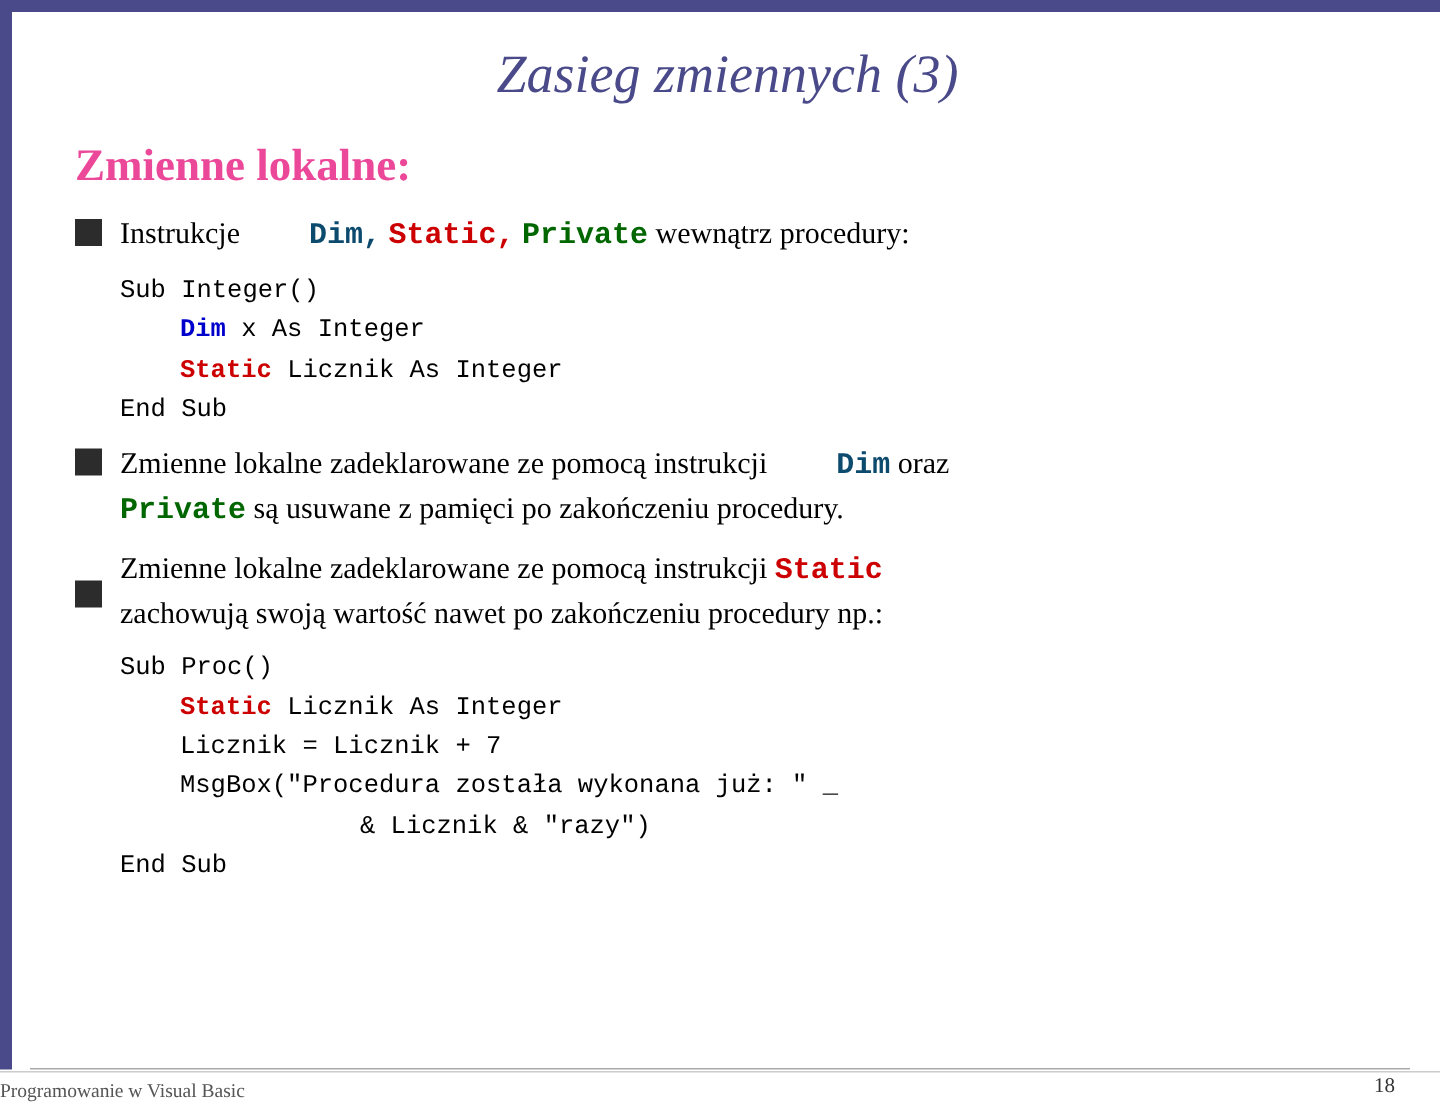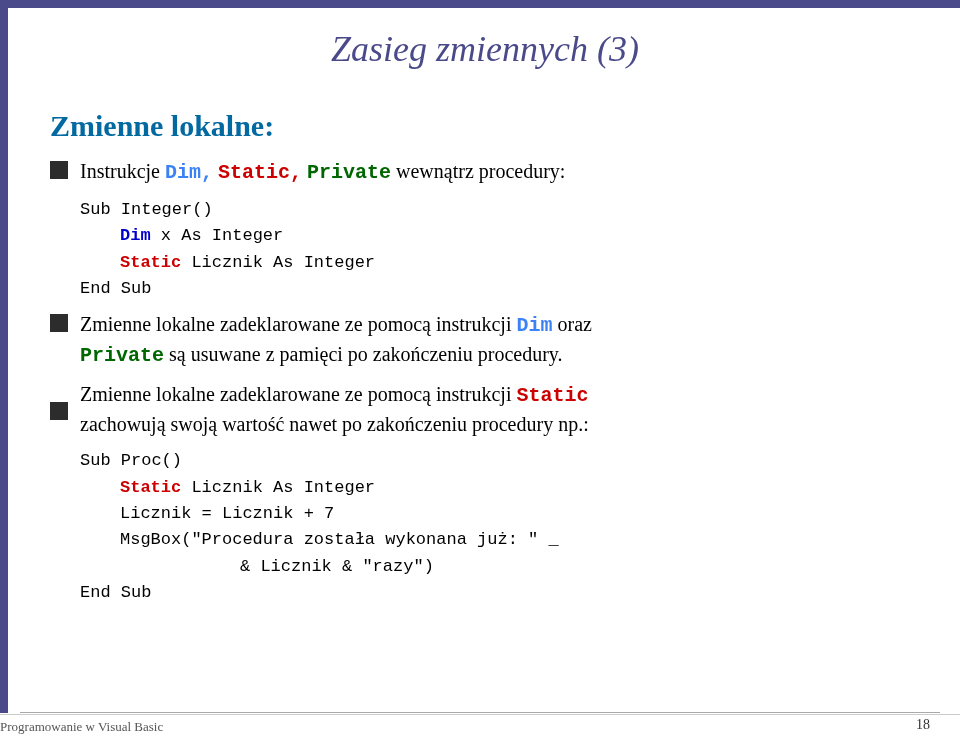--- a/index.html
+++ b/index.html
@@ -44,28 +44,28 @@
 
     .content {
       padding: 20px 40px 40px 50px;
     }
 
     .title {
       text-align: center;
       font-size: 36px;
       font-style: italic;
       color: #4a4a8a;
-      margin-bottom: 39px;
+      margin-bottom: 24px;
       font-weight: normal;
     }
 
     .section-heading {
       font-size: 30px;
       font-weight: bold;
-      color: #0369a1;
+      color: #ec4899;
       margin-bottom: 14px;
     }
 
     .bullet-item {
       display: flex;
       align-items: flex-start;
       margin-bottom: 10px;
     }
 
     .bullet-icon {
@@ -103,23 +103,24 @@
       font-family: 'Courier New', Courier, monospace;
     }
 
     .kw-red {
       color: #cc0000;
       font-weight: bold;
       font-family: 'Courier New', Courier, monospace;
     }
 
     .bullet-text .inline-blue {
-      color: #3b82f6;
-      font-weight: bold;
-      font-family: 'Courier New', Courier, monospace;
+      color: #0c4a6e;
+      font-weight: bold;
+      font-family: 'Courier New', Courier, monospace;
+      margin-left: 41px;
     }
 
     .bullet-text .inline-green {
       color: #006600;
       font-weight: bold;
       font-family: 'Courier New', Courier, monospace;
     }
 
     .bullet-text .inline-red {
       color: #cc0000;

